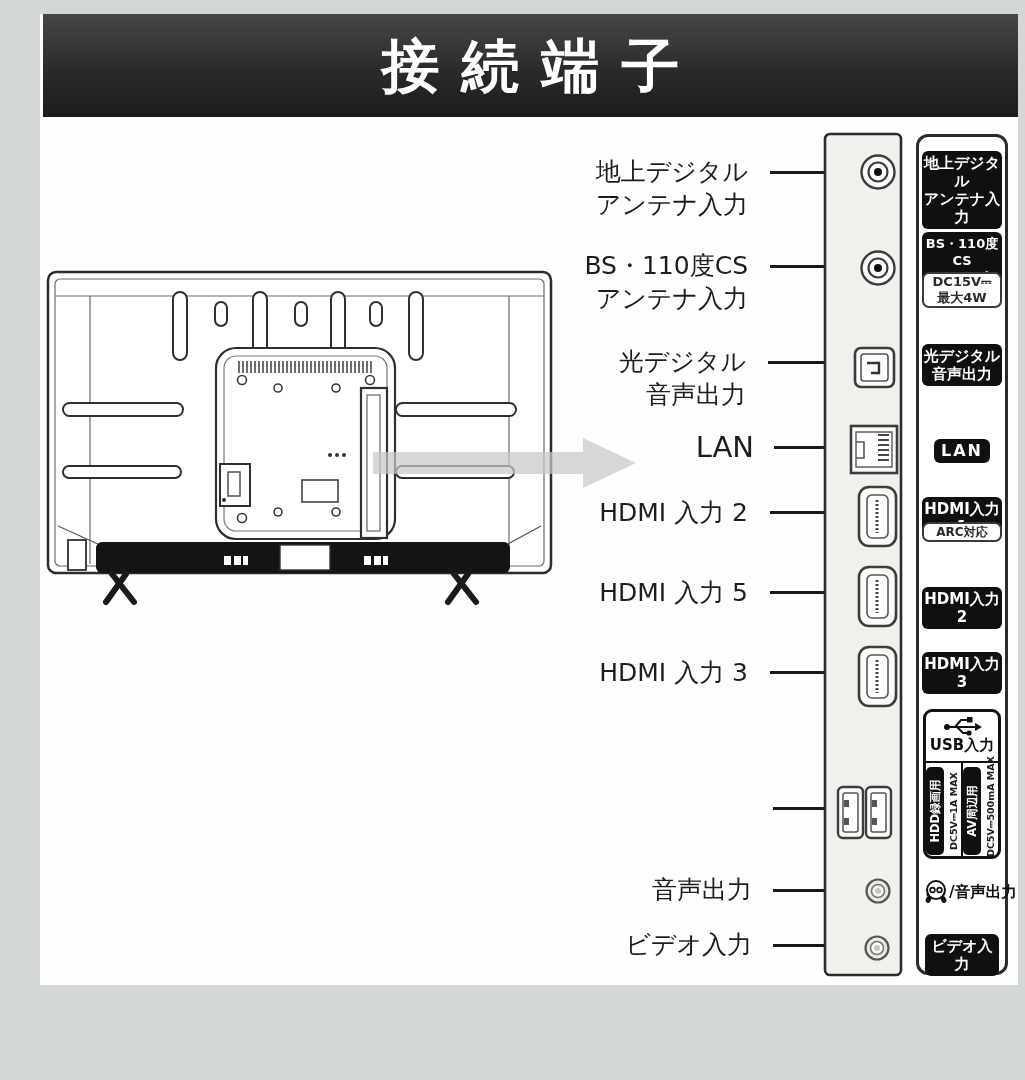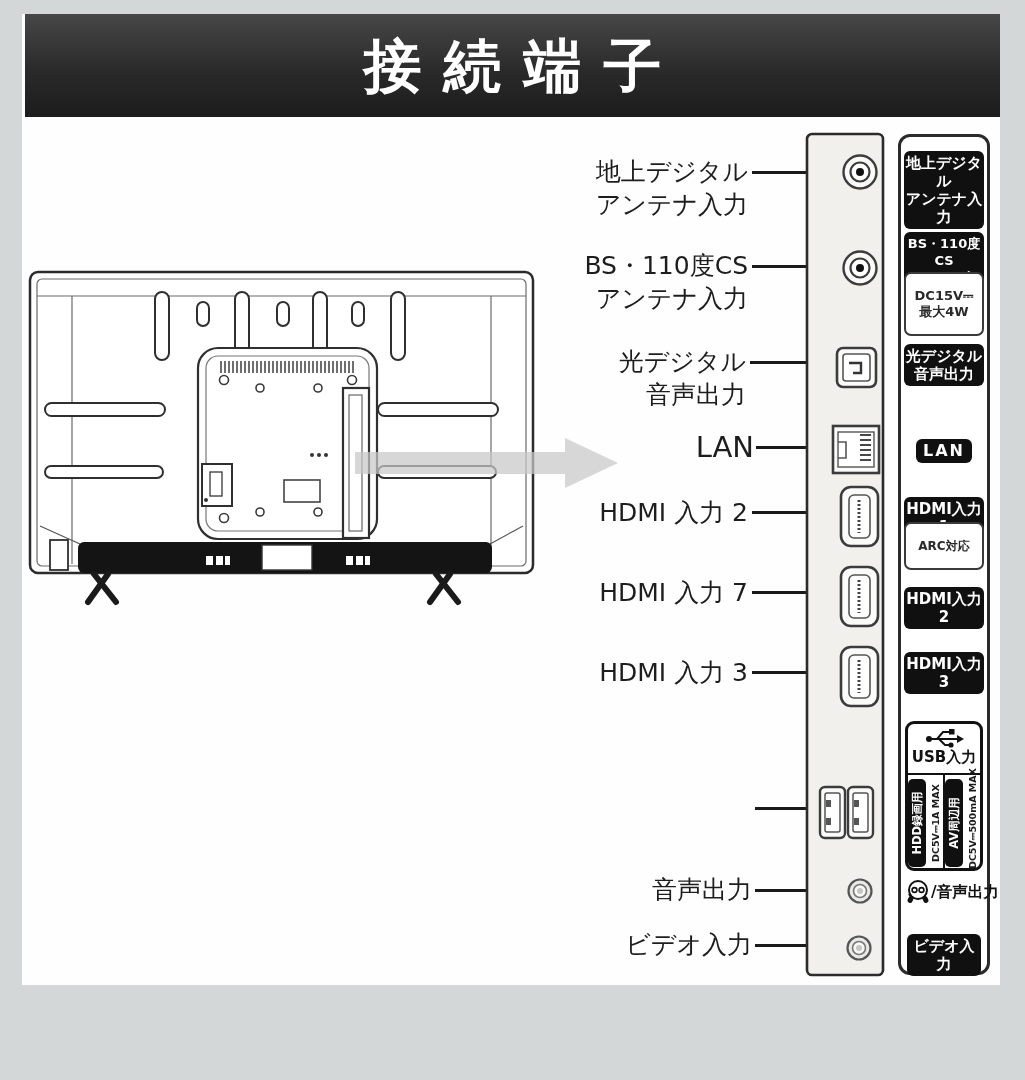--- a/index.html
+++ b/index.html
@@ -2,21 +2,21 @@
 <html><head>
 <meta charset="utf-8">
 <style>
   html,body{margin:0;padding:0;}
   body{
     width:1025px;height:1080px;position:relative;overflow:hidden;
     background:#d4d7d7;
     font-family:"DejaVu Sans","Liberation Sans",sans-serif;
     -webkit-font-smoothing:antialiased;
   }
-  #stage{position:absolute;inset:0;}
+  #stage{position:absolute;inset:0;margin-left:18px;}
   
   #card{position:absolute;left:22px;top:14px;width:978px;height:971px;background:#fefefe;}
   
   #banner{
     position:absolute;left:25px;top:14px;width:975px;height:103px;
     background:linear-gradient(180deg,#474747 0%,#2a2a2a 55%,#1c1c1c 100%);
     display:flex;align-items:center;justify-content:center;
   }
   #banner .title{
     color:#ffffff;font-size:58px;font-weight:bold;letter-spacing:0.38em;
@@ -58,34 +58,34 @@
   }
   .badge{
     position:absolute;left:3px;right:3px;background:#101010;color:#ffffff;
     border-radius:6px;text-align:center;font-weight:bold;font-size:15px;line-height:18px;
     padding:3px 1px;
   }
   .badge.small{font-size:13px;line-height:17px;}
   .badge-white{
     position:absolute;left:3px;right:3px;background:#ffffff;color:#2a2a2a;
     border:2px solid #3a3a3a;border-radius:7px;text-align:center;font-weight:bold;
-    font-size:13px;line-height:16px;padding:14px 1px;
+    font-size:13px;line-height:16px;padding:0 1px;
   }
   #bdg-terr{top:14px;}
   #bdg-bs{top:95px;}
   #bdg-bs-power{top:135px;}
   #bdg-opt{top:207px;}
   #bdg-lan{top:302px;left:15px;right:15px;font-size:16px;letter-spacing:2px;}
   #bdg-hdmi1{top:360px;}
   #bdg-arc{top:385px;font-size:12px;}
   #bdg-hdmi2{top:450px;}
   #bdg-hdmi3{top:515px;}
   
   #bdg-usb{
-    position:absolute;left:4px;right:4px;top:584px;height:150px;background:#fff;
+    position:absolute;left:4px;right:4px;top:572px;height:150px;background:#fff;
     border:3px solid #111;border-radius:9px;box-sizing:border-box;
   }
   #bdg-usb .usb-head{height:46px;border-bottom:2px solid #111;text-align:center;}
   #bdg-usb .usb-head svg{display:block;margin:3px auto 0;}
   #bdg-usb .usb-title{font-size:15px;font-weight:bold;color:#111;line-height:16px;display:block;}
   #bdg-usb .usb-cols{display:flex;height:96px;}
   .usb-col{flex:1;position:relative;overflow:visible;}
   .usb-col + .usb-col{border-left:2px solid #111;}
   .vbadge{
     position:absolute;width:88px;height:18px;left:50%;top:50%;
@@ -207,21 +207,21 @@
     <span>光デジタル</span>
     <span>音声出力</span>
   </div>
   <div class="lbl" id="lbl-lan">
     <span>LAN</span>
   </div>
   <div class="lbl" id="lbl-hdmi1">
     <span>HDMI 入力 2</span>
   </div>
   <div class="lbl" id="lbl-hdmi2">
-    <span>HDMI 入力 7</span>
+    <span>HDMI 入力 5</span>
   </div>
   <div class="lbl" id="lbl-hdmi3">
     <span>HDMI 入力 3</span>
   </div>
   <div class="lbl" id="lbl-audio">
     <span>音声出力</span>
   </div>
   <div class="lbl" id="lbl-video">
     <span>ビデオ入力</span>
   </div>

